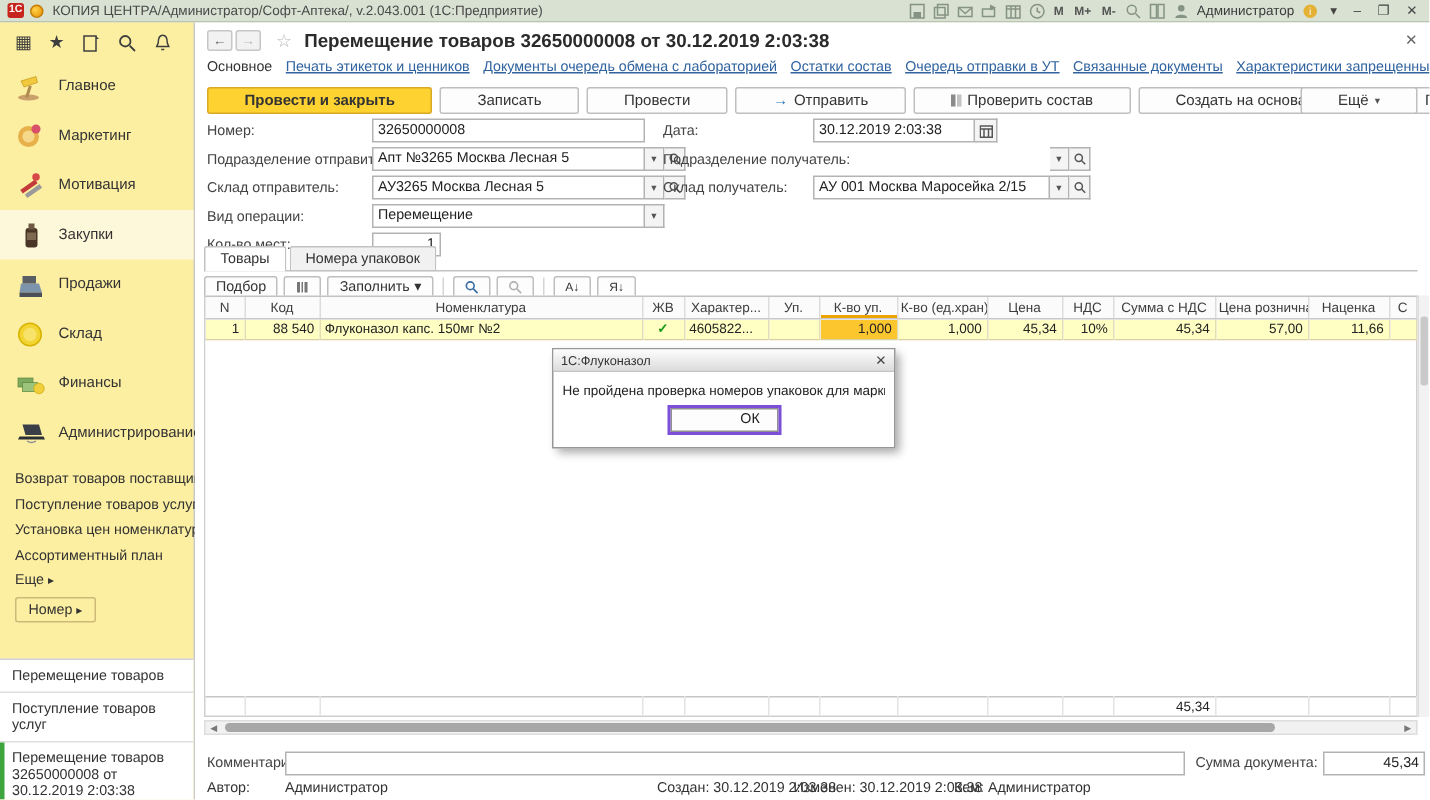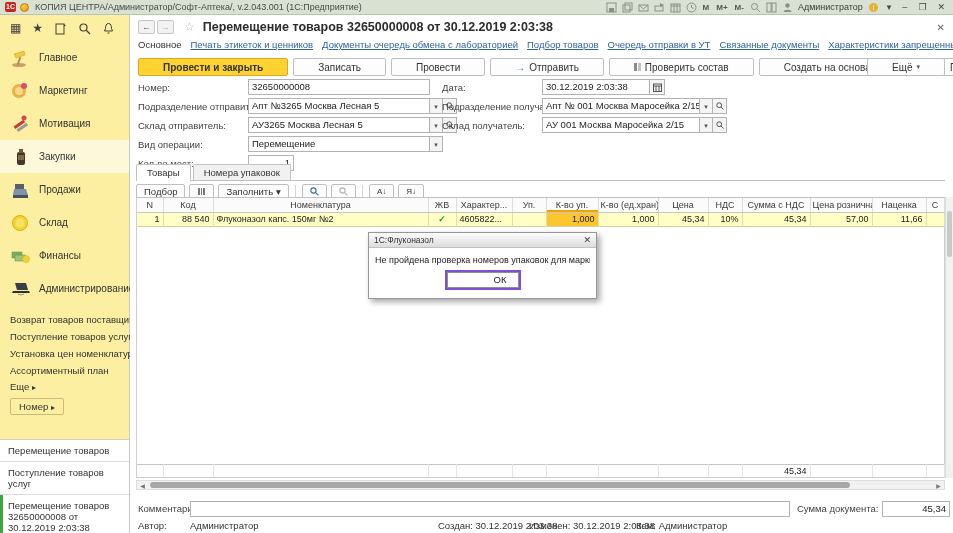--- a/index.html
+++ b/index.html
@@ -312,21 +312,21 @@
     <span class="navbtn fwd">→</span>
     <span class="fav-star">☆</span>
     <span class="doc-title">Перемещение товаров 32650000008 от 30.12.2019 2:03:38</span>
     <span class="doc-close">✕</span>
   </div>
 
   <div class="nav-tabs">
     <span class="nav-tab current">Основное</span>
     <span class="nav-tab">Печать этикеток и ценников</span>
     <span class="nav-tab">Документы очередь обмена с лабораторией</span>
-    <span class="nav-tab">Подбор товаров</span>
+    <span class="nav-tab">Остатки состав</span>
     <span class="nav-tab">Очередь отправки в УТ</span>
     <span class="nav-tab">Связанные документы</span>
     <span class="nav-tab">Характеристики запрещенные к списанию</span>
   </div>
 
   <div class="actions">
     <span class="btn primary">
         <span>Провести и закрыть</span>
       </span>
     <span class="btn">
@@ -379,21 +379,20 @@
       <span class="flbl lbl-l">Подразделение отправитель:</span>
       <span class="finp inp-l">Апт №3265 Москва Лесная 5</span>
       <span class="combo" style="left:300px;">▾</span>
       <span class="lens" style="left:313px;">
           <svg viewBox="0 0 8 8">
             <circle cx="3.2" cy="3.2" r="2.4" fill="none" stroke="#555"></circle>
             <line x1="5" y1="5" x2="7.5" y2="7.5" stroke="#555"></line>
           </svg>
         </span>
       <span class="flbl lbl-r">Подразделение получатель:</span>
-      <span class="finp inp-r">Апт № 001 Москва Маросейка 2/15</span>
       <span class="combo" style="left:570px;">▾</span>
       <span class="lens" style="left:583px;">
           <svg viewBox="0 0 8 8">
             <circle cx="3.2" cy="3.2" r="2.4" fill="none" stroke="#555"></circle>
             <line x1="5" y1="5" x2="7.5" y2="7.5" stroke="#555"></line>
           </svg>
         </span>
     </div>
     <div class="frow">
       <span class="flbl lbl-l">Склад отправитель:</span>

